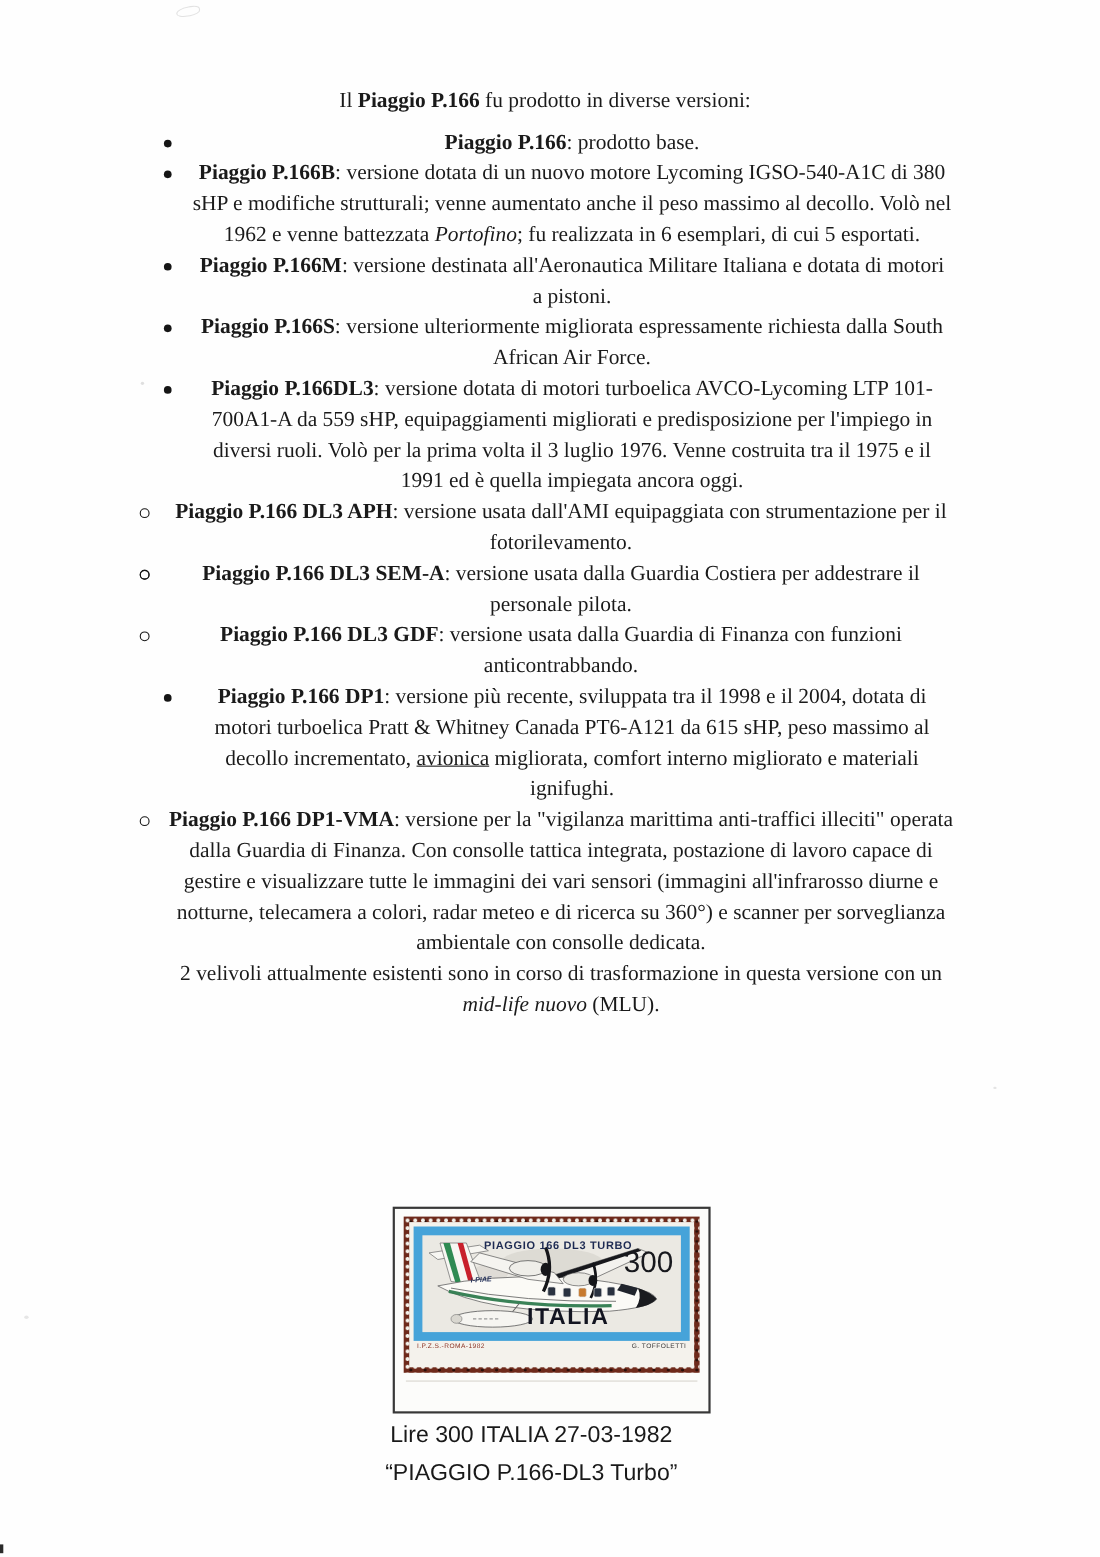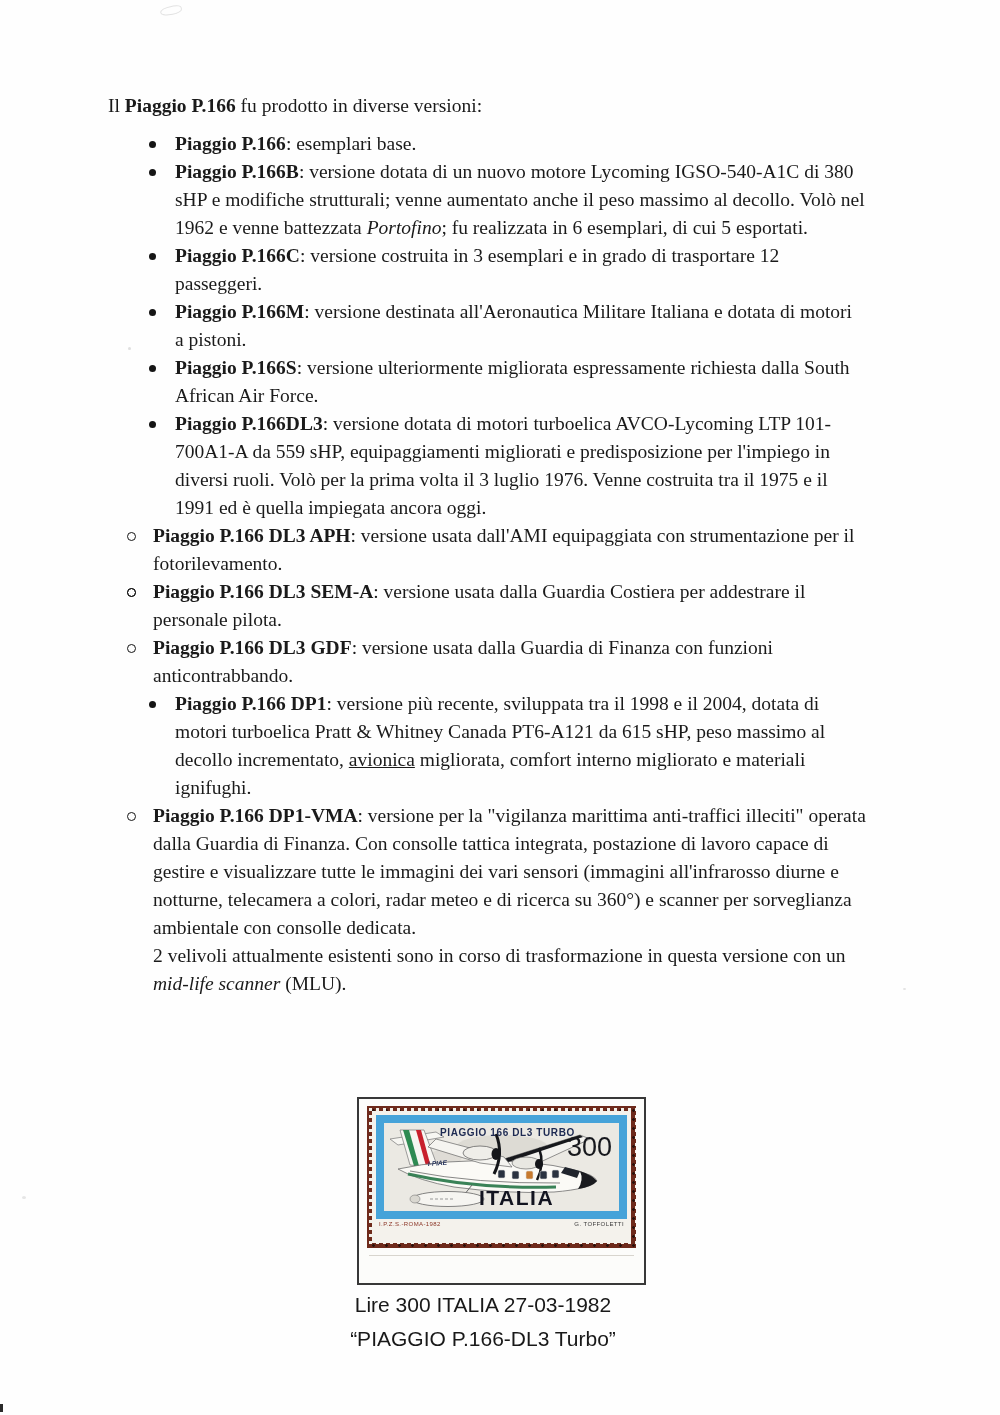--- a/index.html
+++ b/index.html
@@ -2,21 +2,21 @@
 <html><head>
 <meta charset="utf-8">
 <style>
   html, body { margin:0; padding:0; background:#ffffff; }
   body {
     width:1000px; height:1415px; position:relative; overflow:hidden;
     font-family:"Liberation Serif", serif; color:#1a1a1a;
     background:#fefefe;
   }
   
-  .content { position:absolute; top:92px; left:108px; width:775px; }
+  .content { position:absolute; top:78px; left:108px; width:775px;text-align:center; }
   .intro { font-size:19.5px; line-height:28px; }
   .intro b { font-weight:bold; }
   ul.version-list { list-style:none; margin:10px 0 0 0; padding:0; font-size:19.5px; line-height:28px; }
   ul.version-list li { position:relative; }
   li.lvl-disc   { padding-left:67px; width:690px; }
   li.lvl-circle { padding-left:45px; width:714px; }
   .bullet { position:absolute; border-radius:50%; }
   .bullet.disc   { left:41px; top:11px; width:7px; height:7px; background:#151515; }
   .bullet.circle { left:19px; top:10px; width:7px; height:7px; border:1.6px solid #151515; background:transparent; }
   .t { font-weight:bold; }
@@ -88,29 +88,26 @@
 <div class="speck" style="left:128px; top:347px; width:3px; height:3px; opacity:.6"></div>
 <div class="speck" style="left:903px; top:988px; width:3px; height:2px; opacity:.5"></div>
 <div class="speck" style="left:22px; top:1196px; width:4px; height:3px; opacity:.45"></div>
 <div class="edge-mark"></div>
 
 <div class="content">
   <div class="intro"><span>Il </span><b>Piaggio P.166</b><span> fu prodotto in diverse versioni:</span></div>
 
   <ul class="version-list">
       <li class="lvl-disc">
-    <span class="bullet disc"></span><span class="item-text"><b class="t">Piaggio P.166</b><span class="p1">: esemplari base.</span><span class="em"></span><span class="p2"></span></span>
+    <span class="bullet disc"></span><span class="item-text"><b class="t">Piaggio P.166</b><span class="p1">: prodotto base.</span><span class="em"></span><span class="p2"></span></span>
   </li>
       <li class="lvl-disc">
     <span class="bullet disc"></span><span class="item-text"><b class="t">Piaggio P.166B</b><span class="p1">: versione dotata di un nuovo motore Lycoming IGSO-540-A1C di 380 sHP e modifiche strutturali; venne aumentato anche il peso massimo al decollo. Volò nel 1962 e venne battezzata </span><span class="em st-italic">Portofino</span><span class="p2">; fu realizzata in 6 esemplari, di cui 5 esportati.</span></span>
   </li>
       <li class="lvl-disc">
-    <span class="bullet disc"></span><span class="item-text"><b class="t">Piaggio P.166C</b><span class="p1">: versione costruita in 3 esemplari e in grado di trasportare 12 passeggeri.</span><span class="em"></span><span class="p2"></span></span>
-  </li>
-      <li class="lvl-disc">
     <span class="bullet disc"></span><span class="item-text"><b class="t">Piaggio P.166M</b><span class="p1">: versione destinata all'Aeronautica Militare Italiana e dotata di motori a pistoni.</span><span class="em"></span><span class="p2"></span></span>
   </li>
       <li class="lvl-disc">
     <span class="bullet disc"></span><span class="item-text"><b class="t">Piaggio P.166S</b><span class="p1">: versione ulteriormente migliorata espressamente richiesta dalla South African Air Force.</span><span class="em"></span><span class="p2"></span></span>
   </li>
       <li class="lvl-disc">
     <span class="bullet disc"></span><span class="item-text"><b class="t">Piaggio P.166DL3</b><span class="p1">: versione dotata di motori turboelica AVCO-Lycoming LTP 101-700A1-A da 559 sHP, equipaggiamenti migliorati e predisposizione per l'impiego in diversi ruoli. Volò per la prima volta il 3 luglio 1976. Venne costruita tra il 1975 e il 1991 ed è quella impiegata ancora oggi.</span><span class="em"></span><span class="p2"></span></span>
   </li>
       <li class="lvl-circle">
     <span class="bullet circle"></span><span class="item-text"><b class="t">Piaggio P.166 DL3 APH</b><span class="p1">: versione usata dall'AMI equipaggiata con strumentazione per il fotorilevamento.</span><span class="em"></span><span class="p2"></span></span>
@@ -125,21 +122,21 @@
     <span class="bullet circle"></span><span class="item-text"><b class="t">Piaggio P.166 DL3 GDF</b><span class="p1">: versione usata dalla Guardia di Finanza con funzioni anticontrabbando.</span><span class="em"></span><span class="p2"></span></span>
   </li>
       <li class="lvl-disc">
     <span class="bullet disc"></span><span class="item-text"><b class="t">Piaggio P.166 DP1</b><span class="p1">: versione più recente, sviluppata tra il 1998 e il 2004, dotata di motori turboelica Pratt &amp; Whitney Canada PT6-A121 da 615 sHP, peso massimo al decollo incrementato, </span><span class="em st-underline">avionica</span><span class="p2"> migliorata, comfort interno migliorato e materiali ignifughi.</span></span>
   </li>
       <li class="lvl-circle">
     <span class="bullet circle"></span><span class="item-text"><b class="t">Piaggio P.166 DP1-VMA</b><span class="p1">: versione per la "vigilanza marittima anti-traffici illeciti" operata dalla Guardia di Finanza. Con consolle tattica integrata, postazione di lavoro capace di gestire e visualizzare tutte le immagini dei vari sensori (immagini all'infrarosso diurne e notturne, telecamera a colori, radar meteo e di ricerca su 360°) e scanner per sorveglianza ambientale con consolle dedicata.</span><span class="em"></span><span class="p2"></span></span>
   </li>
     </ul>
 
-  <p class="cont"><span>2 velivoli attualmente esistenti sono in corso di trasformazione in questa versione con un </span><span class="st-italic">mid-life scanner</span><span> (MLU).</span></p>
+  <p class="cont"><span>2 velivoli attualmente esistenti sono in corso di trasformazione in questa versione con un </span><span class="st-italic">mid-life nuovo</span><span> (MLU).</span></p>
 </div>
 
 <div class="photo-box">
   <div class="stamp">
     <div class="paper">
       <div class="blue">
         <div class="panel">
           <svg class="plane-svg" viewBox="0 0 235 88" aria-hidden="true">
 
             <ellipse cx="118" cy="24" rx="46" ry="12" fill="#c8c5bd" opacity="0.40"></ellipse>

